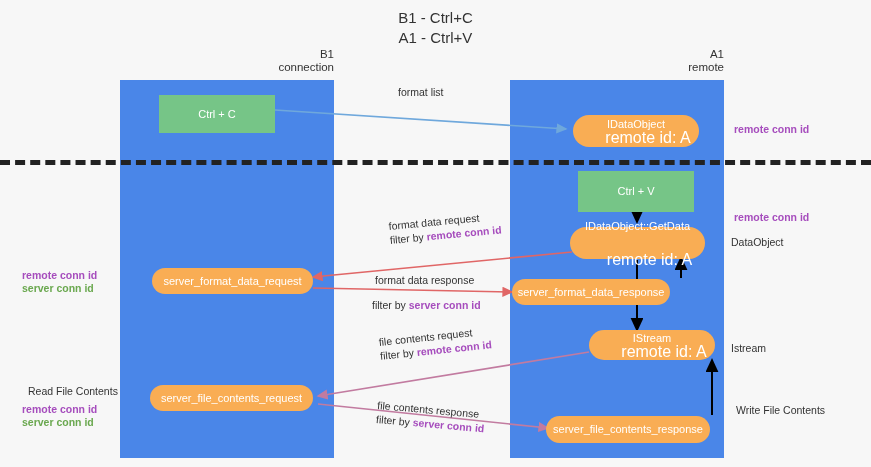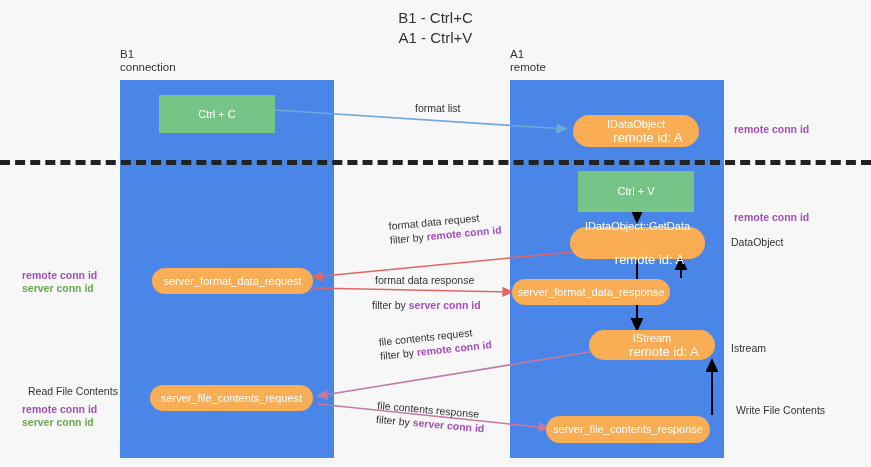--- a/index.html
+++ b/index.html
@@ -16,21 +16,21 @@
     height: 467px;
     background: #f7f7f7;
     overflow: hidden;
   }
   .lane {
     position: absolute;
     background: #4a86e8;
   }
   .lane-header {
     position: absolute;
-    text-align: left;
+    text-align: right;
     font-size: 11.5px;
     color: #333333;
     line-height: 13px;
   }
   .title {
     position: absolute;
     left: 0;
     right: 0;
     top: 8px;
     text-align: center;
@@ -47,21 +47,21 @@
     align-items: center;
     justify-content: center;
     color: #ffffff;
     font-size: 11px;
     line-height: 13px;
     text-align: center;
     padding: 2px 4px;
   }
   .box.green { background: #76c587; }
   .box.orange { background: #f9ad54; border-radius: 16px; }
-  .box .l2 { font-size: 13px; padding-left: 24px; }
+  .box .l2 { font-size: 16px; padding-left: 24px; }
   .sidelabel {
     position: absolute;
     font-size: 10.5px;
     line-height: 13px;
   }
   .c-purple { color: #a64dbd; font-weight: bold; }
   .c-green  { color: #6aa84f; font-weight: bold; }
   .c-dark   { color: #333333; }
   .edge-label {
     position: absolute;
@@ -178,21 +178,21 @@
   </div>
 
   <div class="box orange" style="left:150px; top:385px; width:163px; height:26px;">
     <div>server_file_contents_request</div>
   </div>
 
   <div class="box orange" style="left:546px; top:416px; width:164px; height:27px;">
     <div>server_file_contents_response</div>
   </div>
 
-  <div class="edge-label" style="left:398px; top:101px;margin-left:17px;">
+  <div class="edge-label" style="left:398px; top:85px;">
     <span>format list</span>
   </div>
 
   <div class="edge-label rot" style="left:388px; top:219px; transform: rotate(-5.4deg);">
     <div>format data request</div>
     <div>
       <span>filter by </span><span class="em-purple">remote conn id</span>
     </div>
   </div>
 

